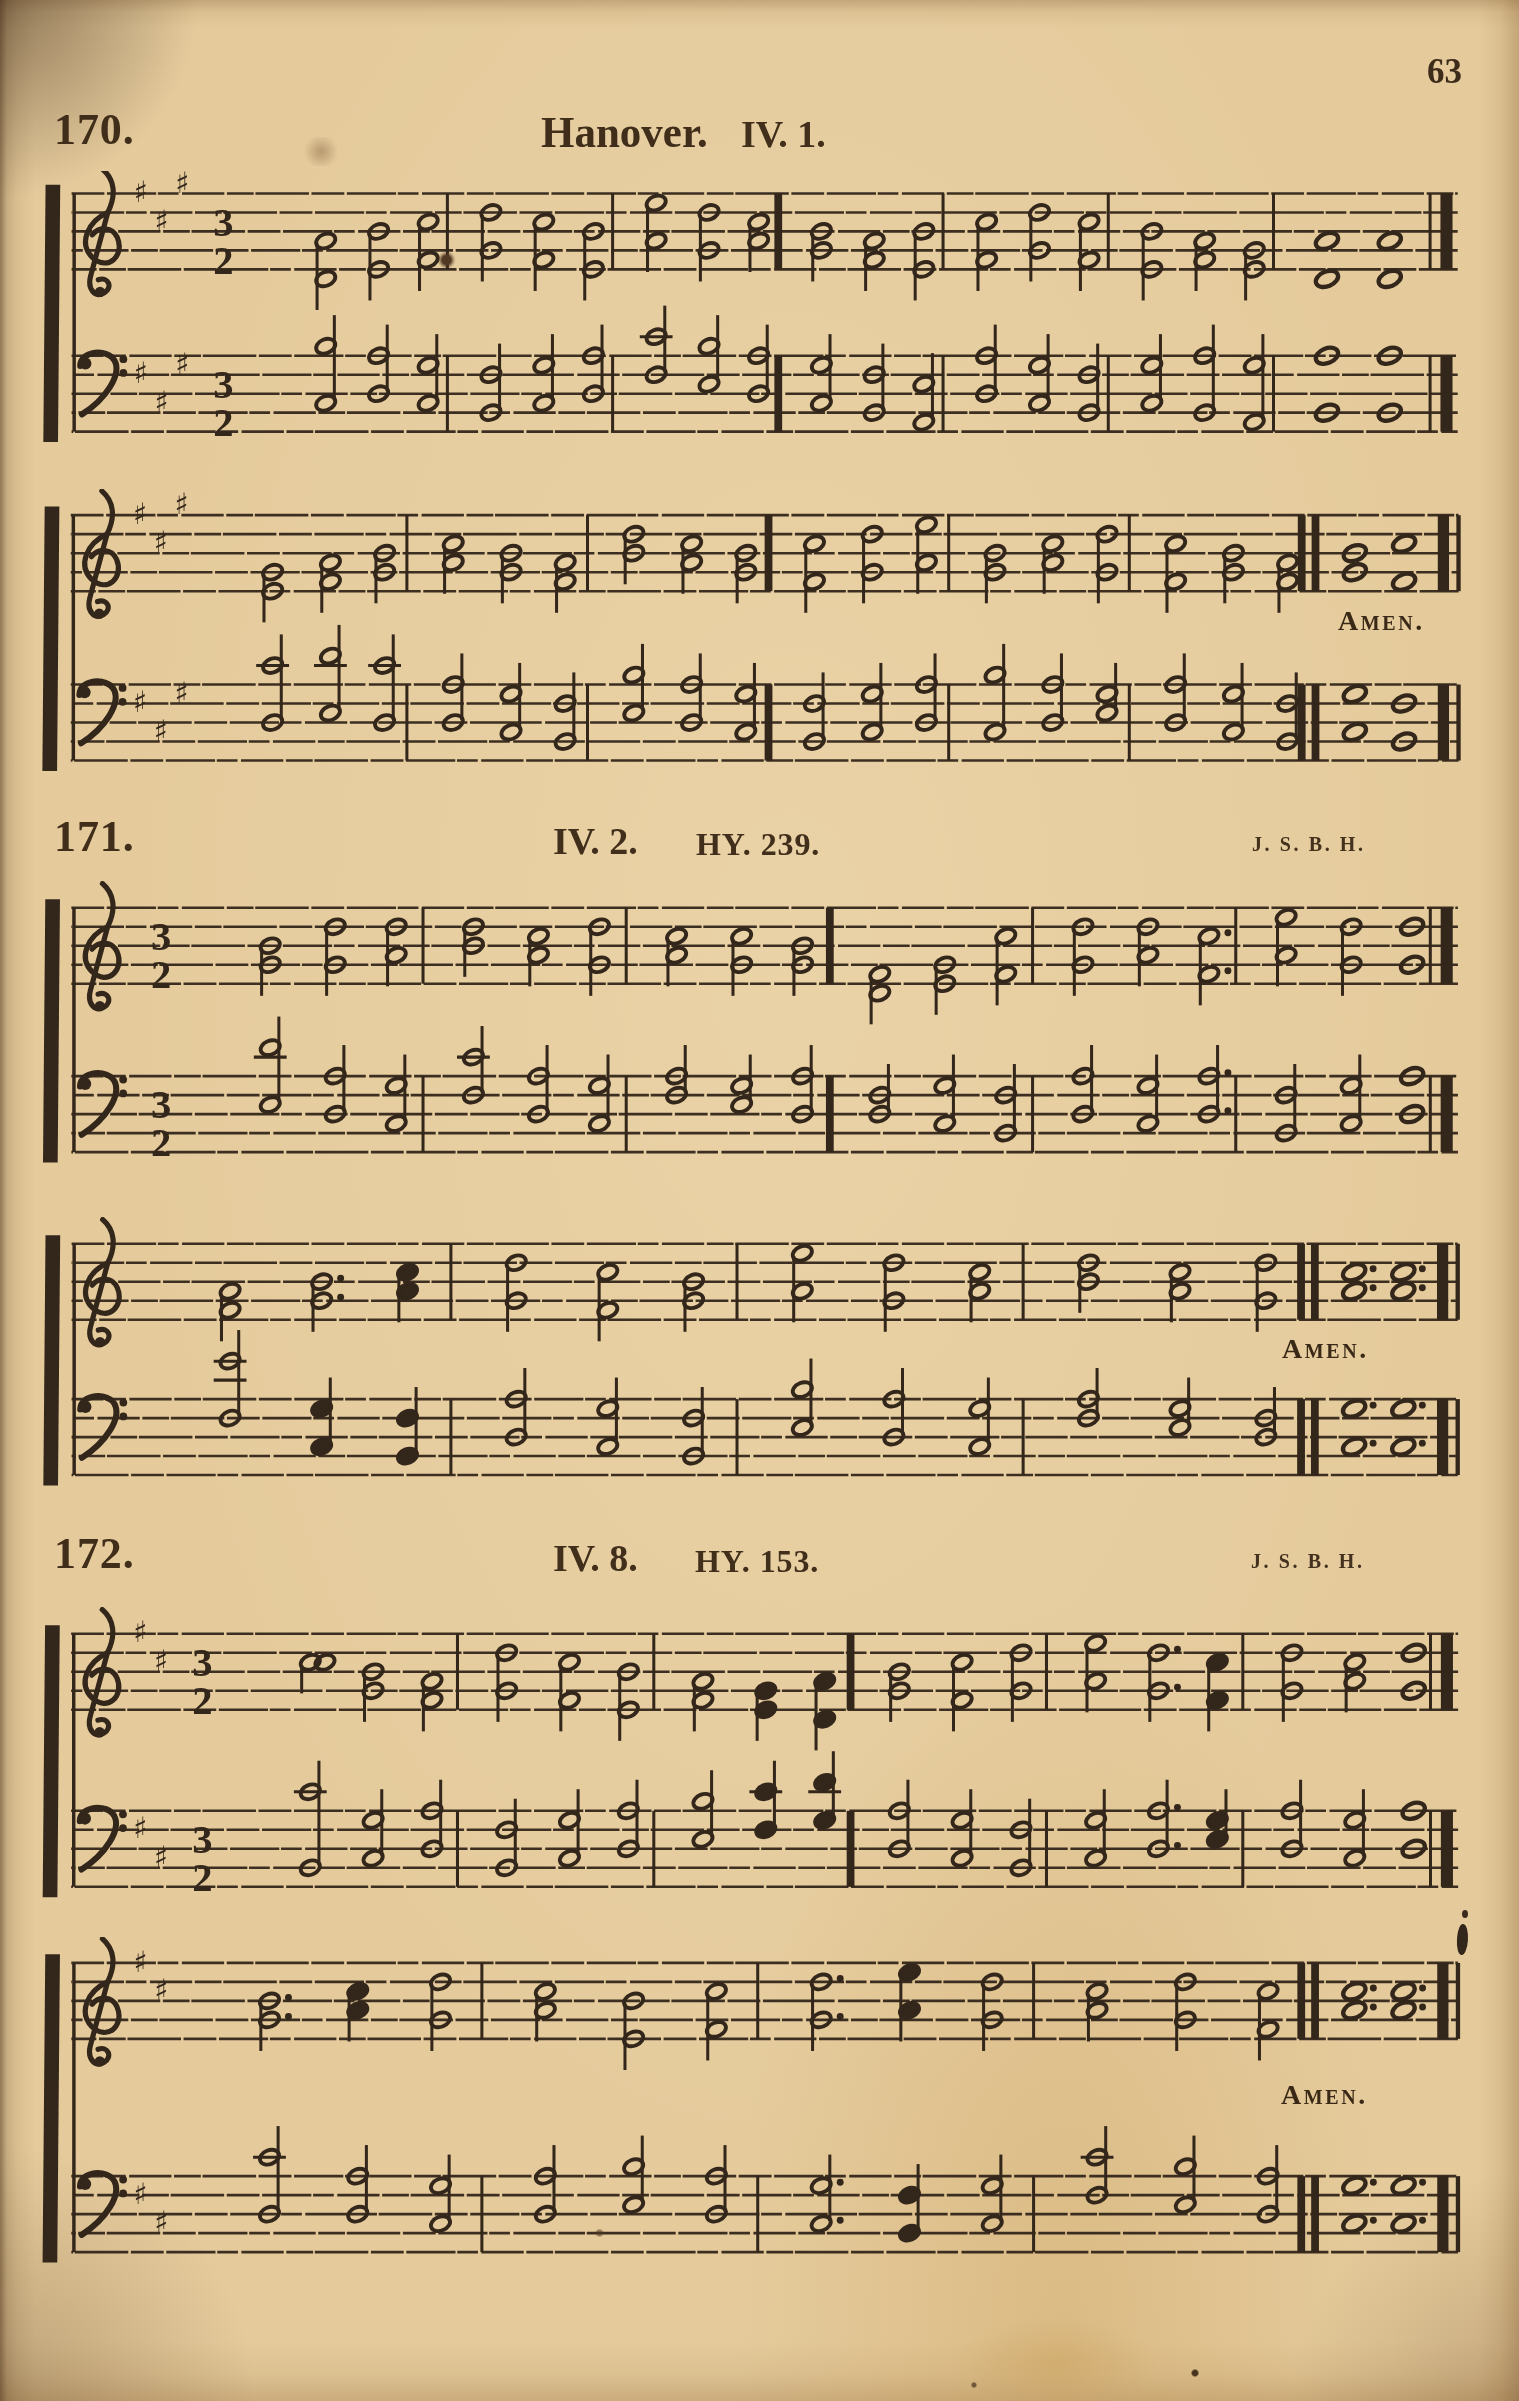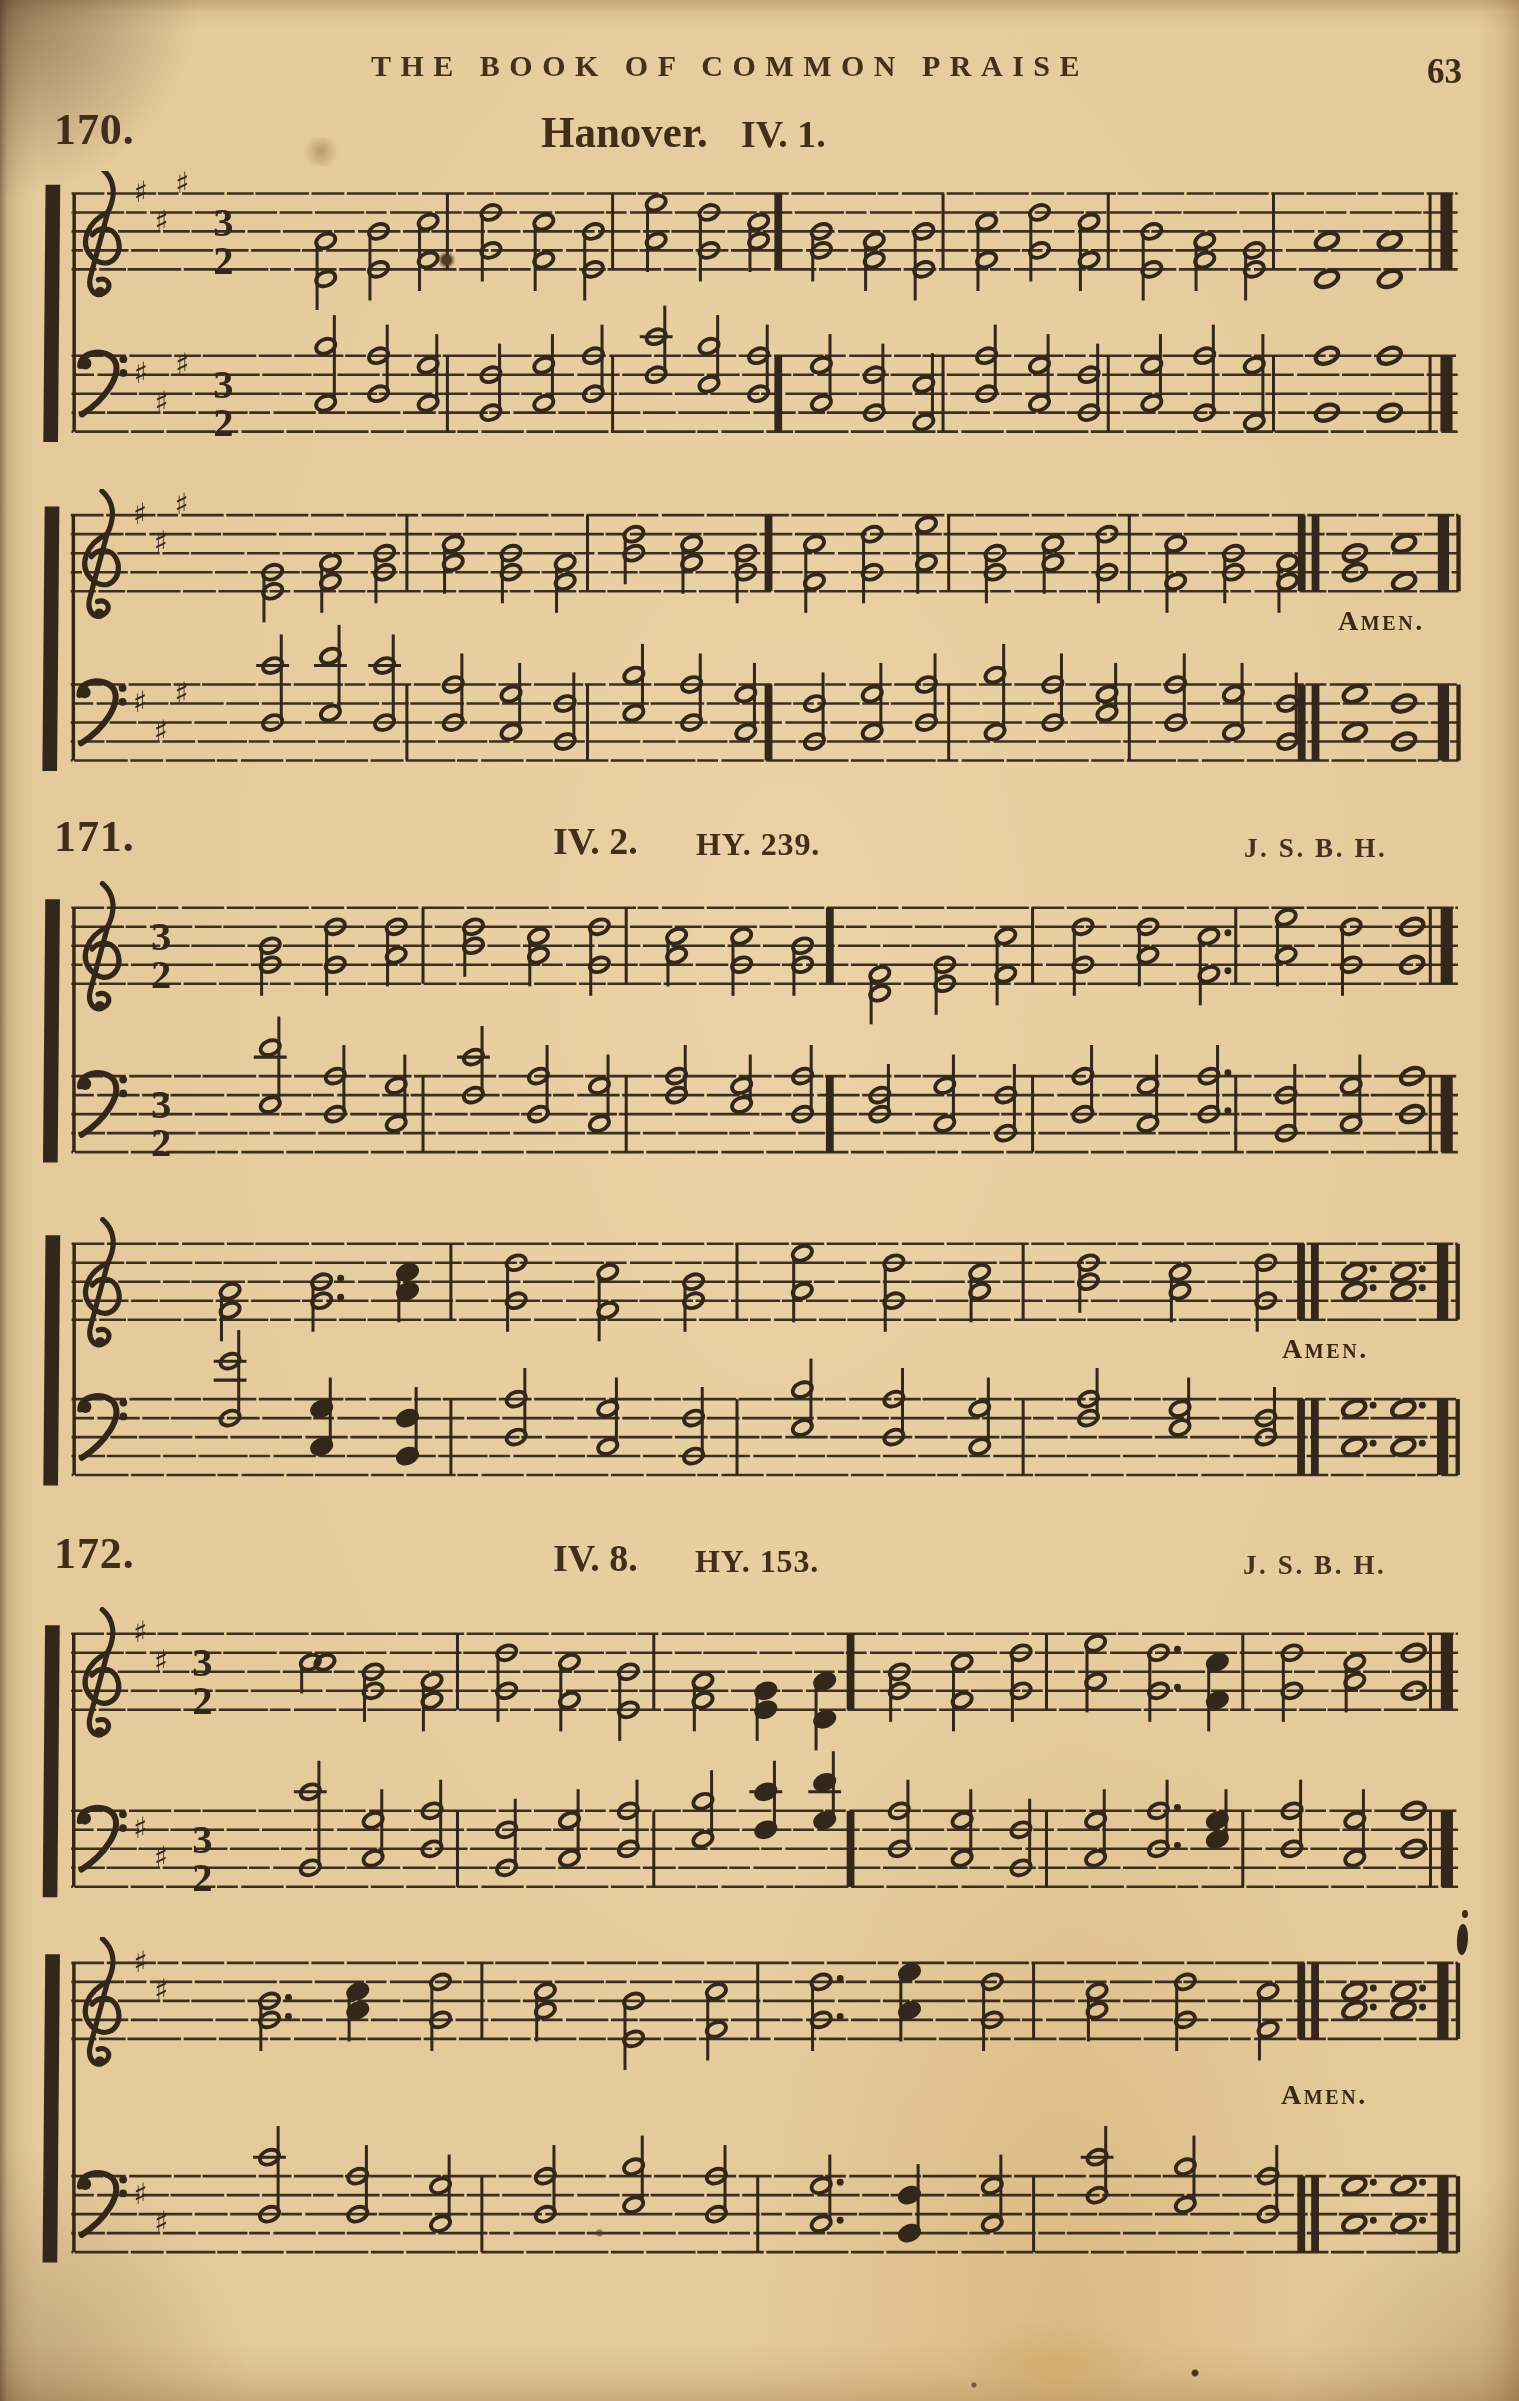--- a/index.html
+++ b/index.html
@@ -18,39 +18,38 @@
       radial-gradient(ellipse at 52% 40%, rgba(255,244,215,.18), transparent 60%),
       #e5cb9c;
   }
   .book-title{position:absolute;top:49px;left:0;width:1460px;text-align:center;
     font-size:30px;font-weight:bold;letter-spacing:9.5px;color:#43301d;}
   .page-number{position:absolute;left:1388px;top:52px;font-size:35px;font-weight:bold;color:#3e2c1a;margin-left:39px;}
   .h-num{position:absolute;font-size:44px;font-weight:bold;color:#402e1b;letter-spacing:0.9px;}
   .tune{position:absolute;font-size:43px;font-weight:bold;color:#402e1b;transform:scaleY(1.04);letter-spacing:0px;}
   .svc{position:absolute;font-size:38px;font-weight:bold;color:#412f1c;}
   .hy{position:absolute;font-size:32px;font-weight:bold;color:#412f1c;letter-spacing:0.9px;}
-  .comp{position:absolute;font-size:27px;font-weight:bold;color:#44311e;letter-spacing:2.6px;}
+  .comp{position:absolute;font-size:20px;font-weight:bold;color:#44311e;letter-spacing:2.6px;margin-left:8px;}
   .system{position:absolute;left:31px;}
   .system svg{display:block;}
   .amen{position:absolute;font-variant:small-caps;font-size:28px;font-weight:bold;
     letter-spacing:2.6px;color:#3a2917;}
   .sharp{font-family:"DejaVu Sans",sans-serif;font-size:34px;font-weight:bold;}
   .tsig{font-family:"Liberation Serif",serif;font-size:47px;font-weight:bold;}
   .stain{position:absolute;pointer-events:none;}
   .ink-mark{position:absolute;left:1457px;top:1924px;width:11.2px;height:31px;
     background:#33261a;border-radius:45% 55% 50% 50%;transform:rotate(4deg);}
   .ink-mark-dot{position:absolute;left:1462px;top:1910px;width:6px;height:7.8px;
     background:#3a2b1c;border-radius:50%;}
 </style>
 </head>
 <body>
 
 <div class="page">
 
-  <div class="book-title">THE BOOK OF COMMON PRAISE</div>
   <div class="page-number">63</div>
 
   <div>
     <span class="h-num" style="left:54px;top:104px">170.</span>
     <span class="tune" style="left:541px;top:107px">Hanover.</span>
     <span class="svc" style="left:741px;top:112px">IV. 1.</span>
   </div>
 
   <div class="system" style="top:171px">
       <svg width="1469" height="290" viewBox="0 0 1700 336">

